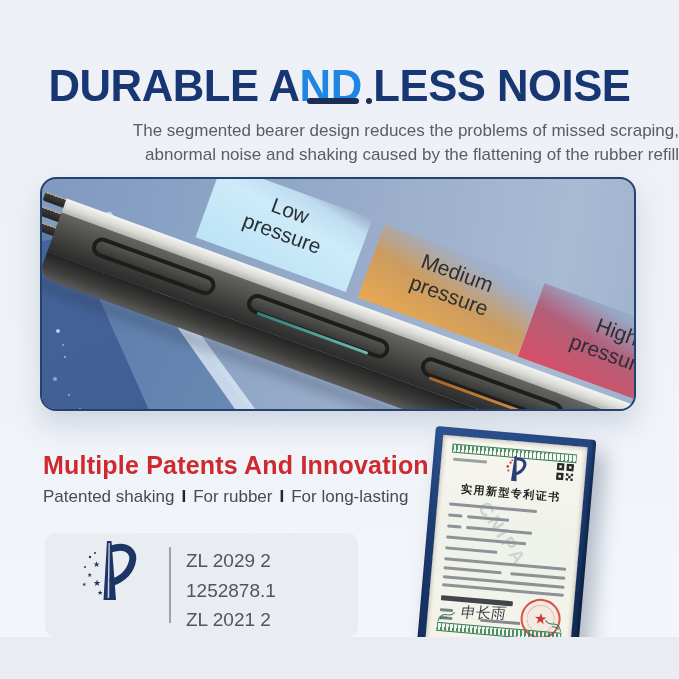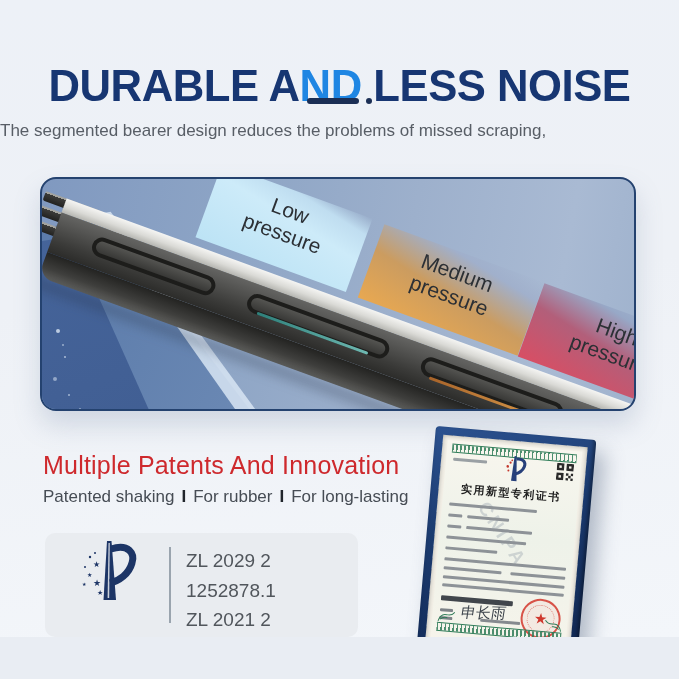--- a/index.html
+++ b/index.html
@@ -10,21 +10,21 @@
   }
   
   .title{position:absolute;top:30px;left:0;right:0;text-align:center;
     font-size:45px;font-weight:bold;letter-spacing:-0.5px;color:#173672;
     transform:scaleX(.97);white-space:nowrap;}
   .title .accent{color:#1f86e3;}
   .title-underline{position:absolute;top:98px;left:0;right:0;display:flex;
     justify-content:center;align-items:center;gap:7px;}
   .dash{width:52px;height:6px;border-radius:3px;background:#1b2f55;}
   .dot{width:6px;height:6px;border-radius:50%;background:#1b2f55;}
-  .desc{position:absolute;top:119px;left:0;right:0;text-align:left;
+  .desc{position:absolute;top:119px;left:0;right:0;text-align:right;
     font-size:17px;line-height:24px;color:#585e66;}
   
   .photo{position:absolute;left:40px;top:177px;width:592px;height:230px;
     border:2px solid #24426f;border-radius:16px;overflow:hidden;
     background:linear-gradient(100deg,#8099c0 0%,#8fa6c6 35%,#9db0cc 60%,#a9bad3 85%,#9fb2cd 100%);
     box-shadow:0 14px 26px rgba(110,130,165,.25);}
   .glass-a{position:absolute;inset:0;
     clip-path:polygon(0 22%,10% 15%,35% 100%,0 100%);
     background:linear-gradient(115deg,#5c7cab 10%,#6f8cb6 55%,#8aa2c4 95%);}
   .glass-edge{position:absolute;inset:0;
@@ -63,21 +63,21 @@
   .slot{position:absolute;top:9px;height:20px;border:4px solid #1d1d1b;border-radius:11px;
     background:linear-gradient(180deg,#545451,#383836);box-sizing:border-box;}
   .wire{position:absolute;height:3px;border-radius:2px;}
   .wire-teal{left:218px;top:26px;width:118px;background:linear-gradient(90deg,#2e7f7a,#6fb9b2);}
   .wire-orange1{left:402px;top:28px;width:128px;background:linear-gradient(90deg,#a8642a,#d99a4b);}
   .rubber{left:22px;top:57px;width:858px;height:26px;
     background:linear-gradient(180deg,#232321,#3f3f3d 60%,#5f5f5b);border-radius:0 0 4px 14px;}
   .wshadow{left:8px;top:84px;width:860px;height:18px;
     background:linear-gradient(180deg,rgba(35,45,65,.35),rgba(35,45,65,0));filter:blur(4px);}
   
-  .patents-h{position:absolute;left:43px;top:451px;font-size:25px;font-weight:normal;
+  .patents-h{position:absolute;left:43px;top:451px;font-size:25px;font-weight:bold;
     color:#ce292d;letter-spacing:.2px;}
   .patents-sub{position:absolute;left:43px;top:487px;font-size:17px;color:#464c54;}
   .patents-sub .sep{font-weight:bold;color:#20252b;margin:0 7px;}
   .patent-card{position:absolute;left:45px;top:533px;width:313px;height:104px;
     background:#e9ecf0;border-radius:10px;}
   .pl-logo{position:absolute;left:32px;top:7px;width:62px;height:62px;}
   .patented-no{position:absolute;left:0px;top:72px;width:130px;text-align:center;
     font-size:17.5px;color:#2e3a4e;}
   .pc-divider{position:absolute;left:124px;top:14px;height:76px;width:2px;background:#9aa4ae;}
   .pc-numbers{position:absolute;left:141px;top:13px;font-size:19px;line-height:29.5px;color:#51565c;}
@@ -123,20 +123,21 @@
 
 <div class="canvas">
 
   <h1 class="title"><span>DURABLE A</span><span class="accent">ND</span><span> LESS NOISE</span></h1>
   <div class="title-underline">
     <div class="dash"></div>
     <div class="dot"></div>
   </div>
   <div class="desc">
     <div>The segmented bearer design reduces the problems of missed scraping,</div>
+    <div>abnormal noise and shaking caused by the flattening of the rubber refill</div>
   </div>
 
   <div class="photo">
     <div class="glass-a"></div>
     <div class="glass-edge"></div>
     <div class="glass-b"></div>
     <div class="droplets"></div>
 
     <div class="pp pp-low">
       <div>Low</div>

